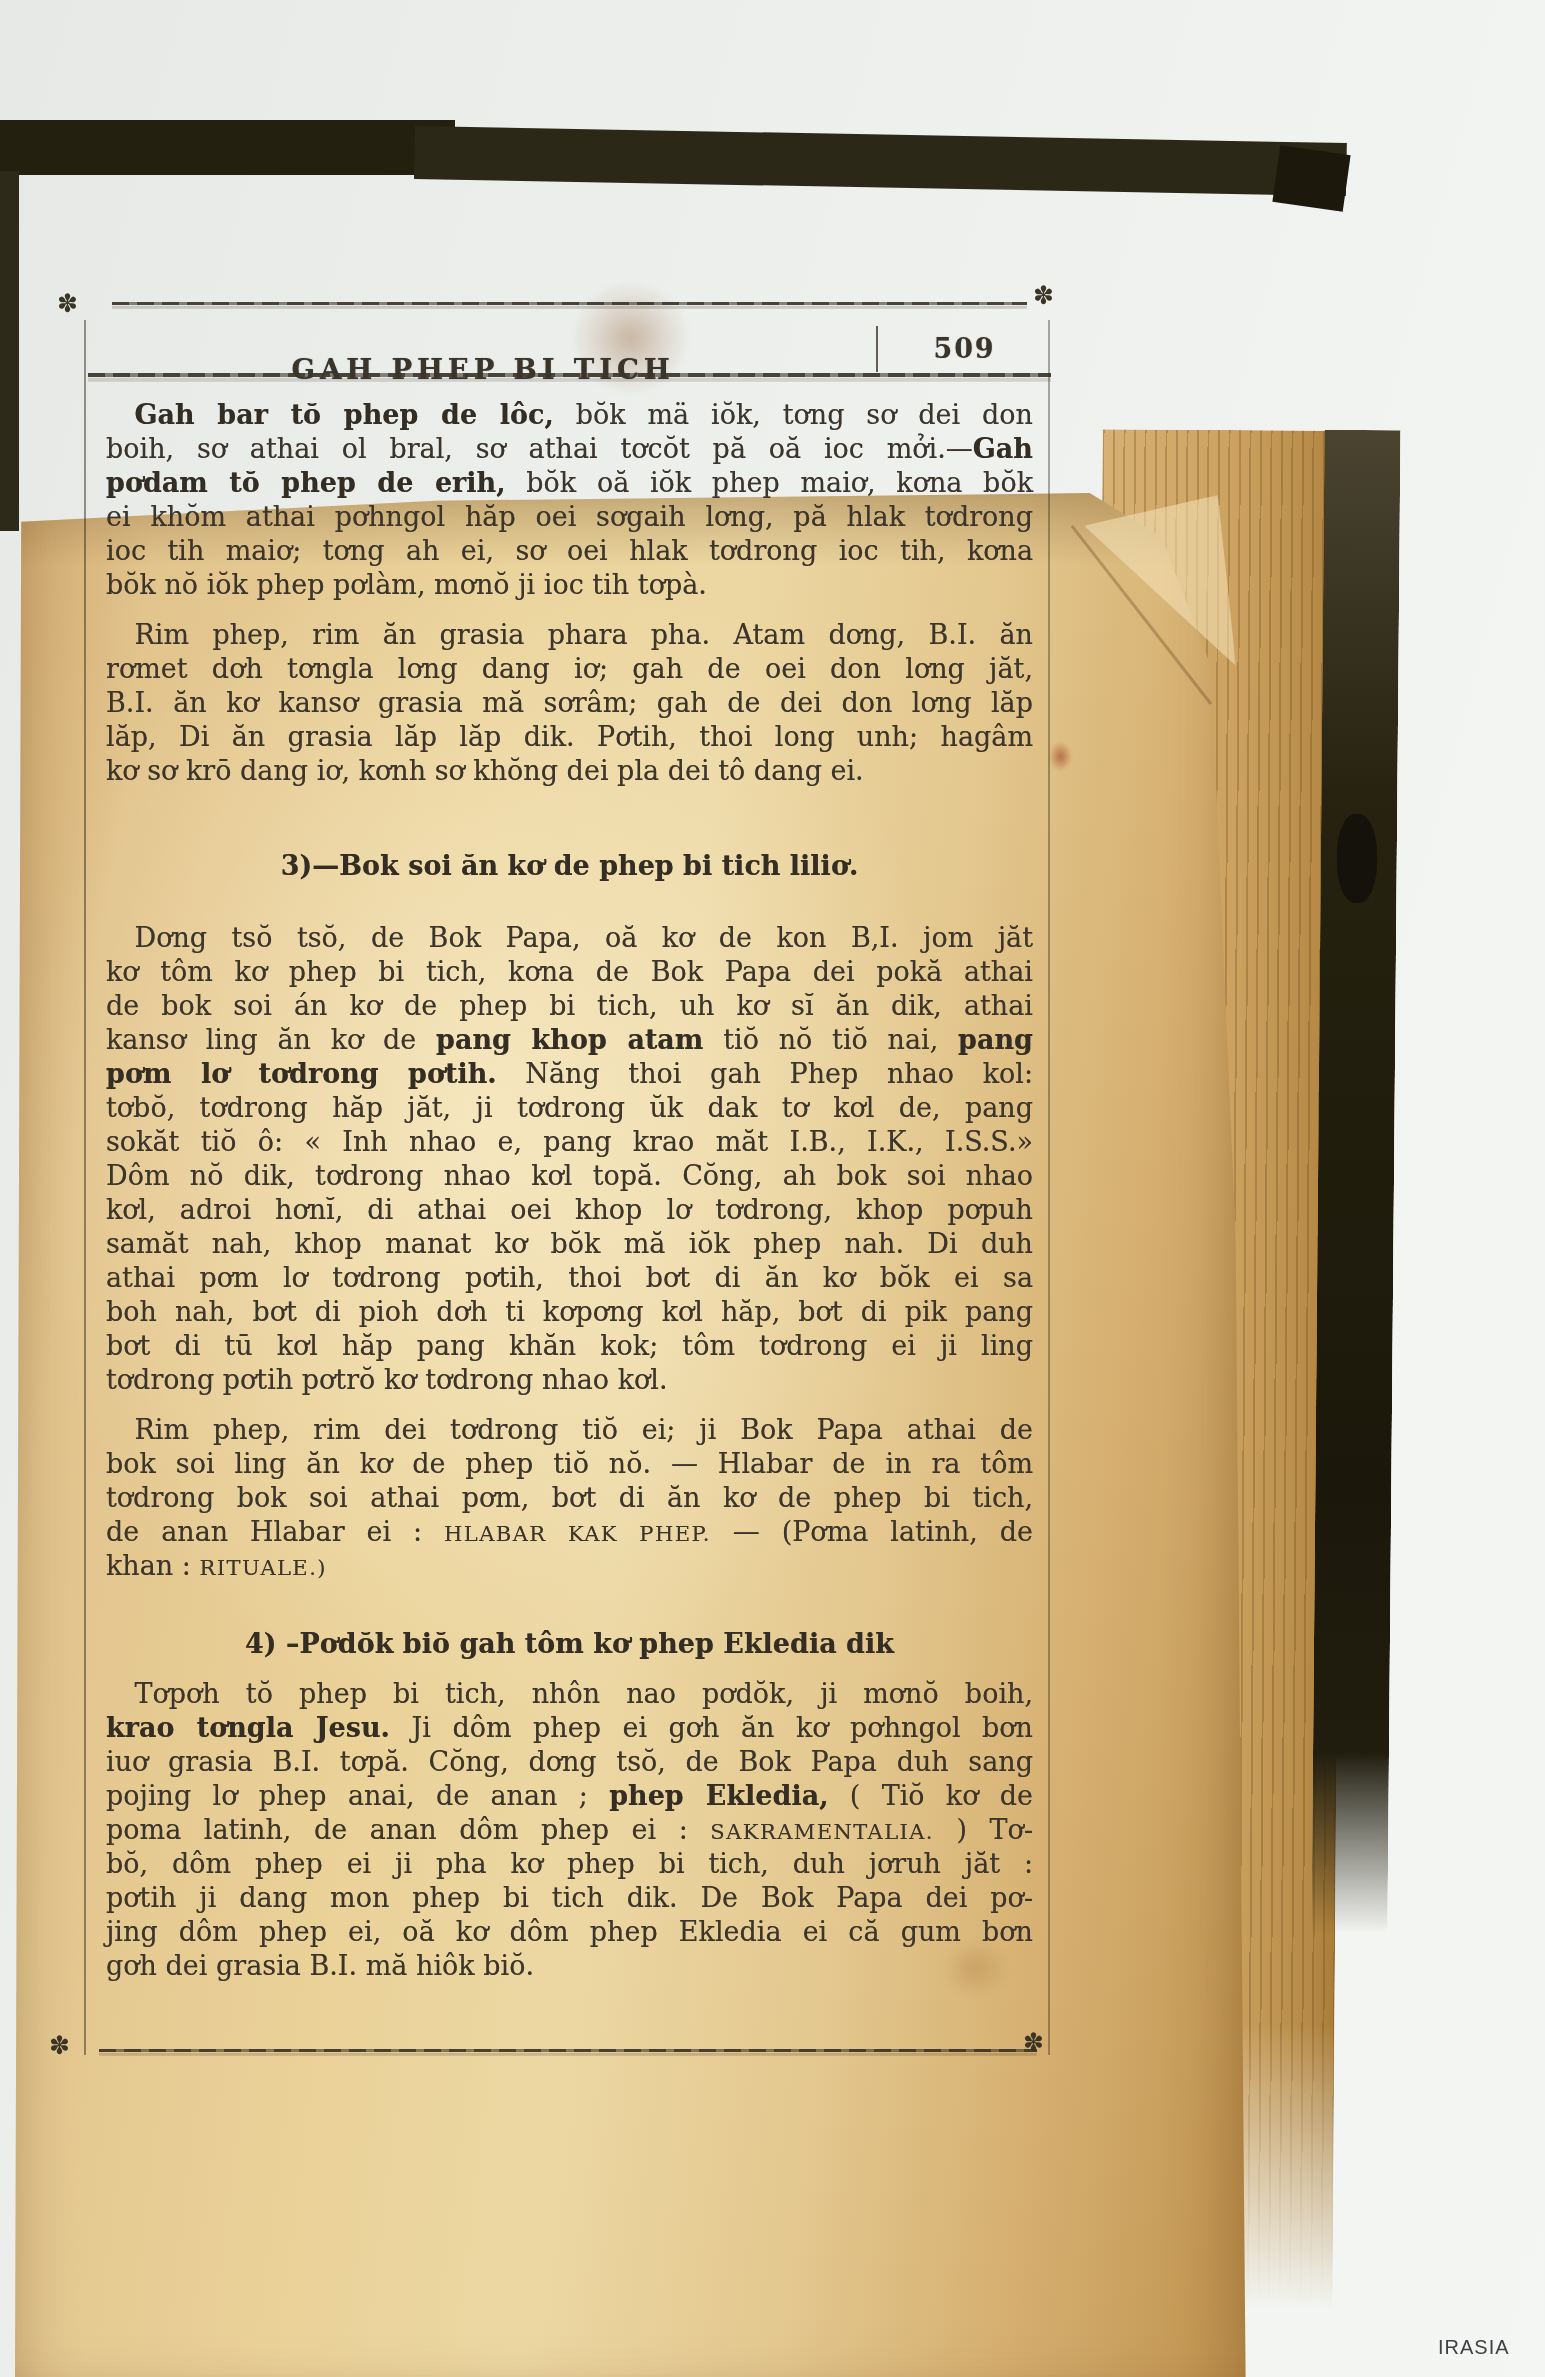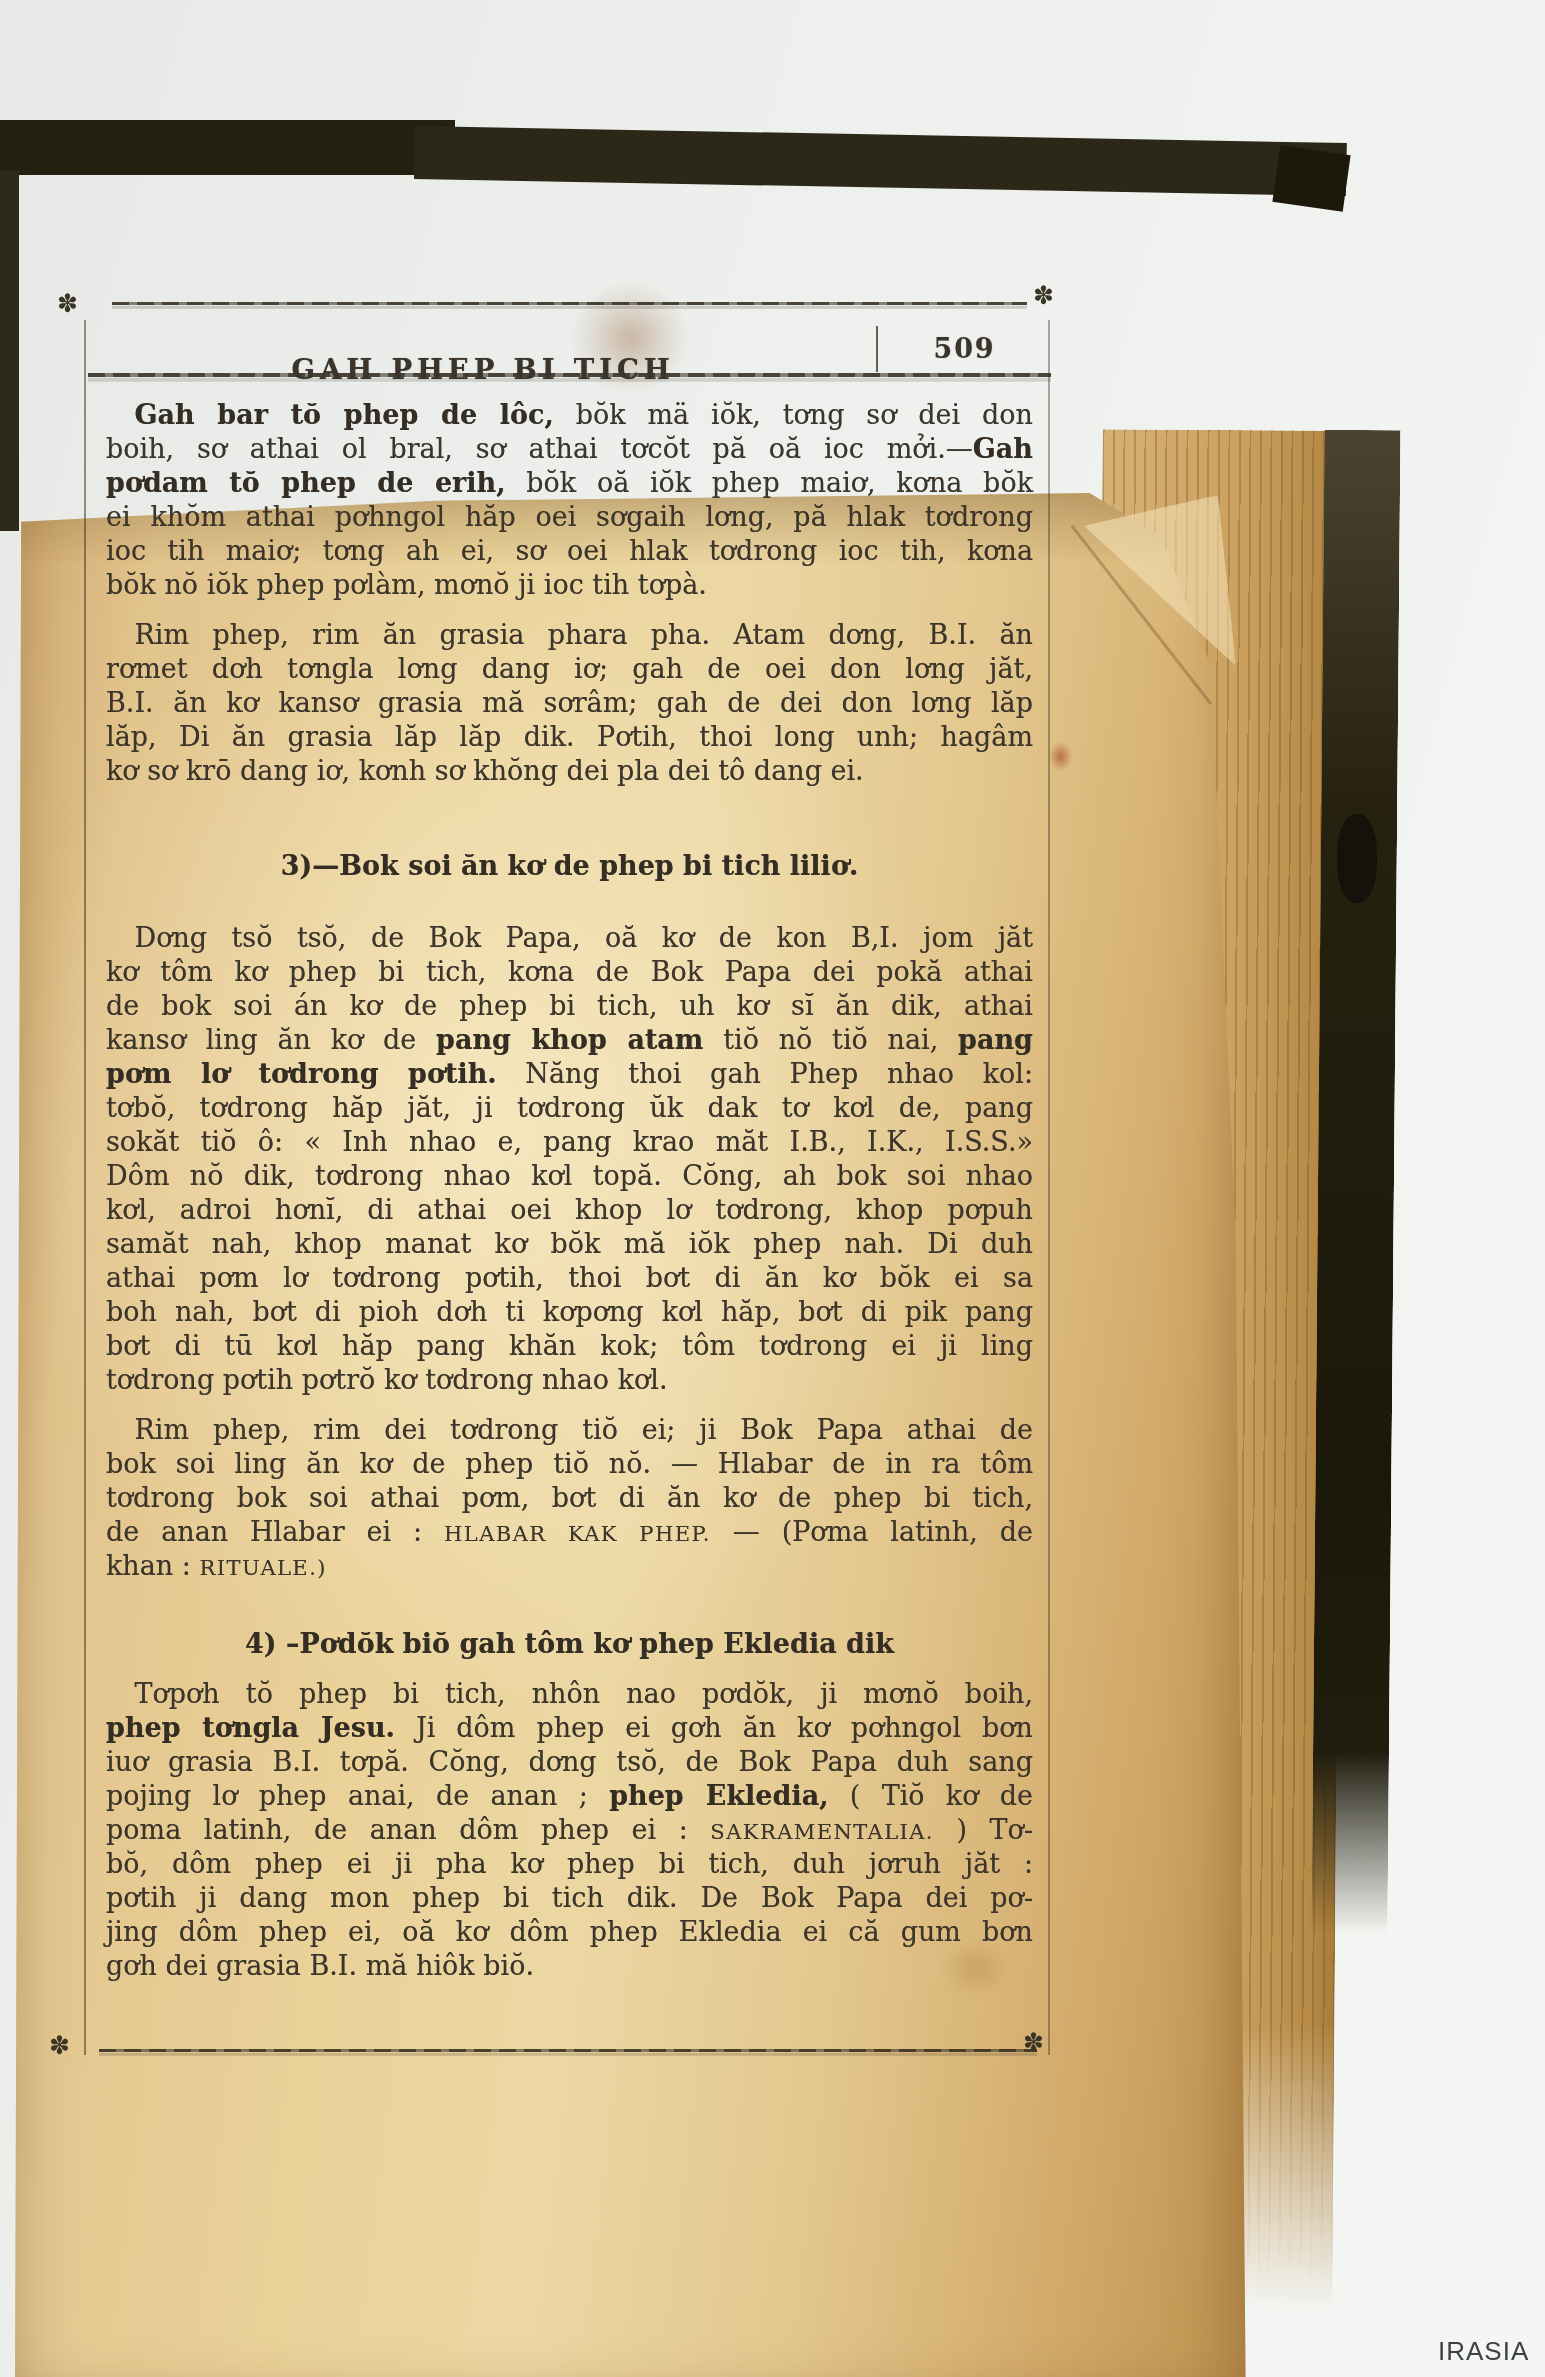--- a/index.html
+++ b/index.html
@@ -72,21 +72,21 @@
   .para{margin:16px;}
   .line{height:34px;text-align:justify;text-align-last:justify;}
   .line.first{text-indent:28.5px;}
   .line.last{text-align-last:left;}
   .b{font-weight:700;color:#332d23;}
   .sc{font-size:0.78em;letter-spacing:1.4px;}
   .heading{margin:61px 0 38px;text-align:center;font-weight:700;color:#332d23;height:34px;line-height:34px;}
   .heading.compact{margin:44px 0 12px;}
   
   .watermark{left:1438px;top:2336px;font-family:"Liberation Sans","DejaVu Sans",sans-serif;
-        font-size:26px;color:#3f4244;letter-spacing:1px;}
+        font-size:20px;color:#3f4244;letter-spacing:1px;}
 </style>
 </head>
 <body>
 
 <div id="scene">
 
   <div class="abs cover-a"></div>
   <div class="abs cover-b"></div>
   <div class="abs cover-c"></div>
   <div class="abs cover-left"></div>
@@ -153,21 +153,21 @@
       <div class="para">
         <div class="line first"><span>Rim phep, rim dei tơdrong tiŏ ei; ji Bok Papa athai de</span></div>
         <div class="line"><span>bok soi ling ăn kơ de phep tiŏ nŏ. — Hlabar de in ra tôm</span></div>
         <div class="line"><span>tơdrong bok soi athai pơm, bơt di ăn kơ de phep bi tich,</span></div>
         <div class="line"><span>de anan Hlabar ei : </span><span class="sc">HLABAR KAK PHEP.</span><span> — (Pơma latinh, de</span></div>
         <div class="line last"><span>khan : </span><span class="sc">RITUALE.)</span></div>
       </div>
       <div class="heading compact">4) –Pơdŏk biŏ gah tôm kơ phep Ekledia dik</div>
       <div class="para">
         <div class="line first"><span>Tơpơh tŏ phep bi tich, nhôn nao pơdŏk, ji mơnŏ boih,</span></div>
-        <div class="line"><span class="b">phep tơngla Jesu.</span><span> Ji dôm phep ei gơh ăn kơ pơhngol bơn</span></div>
+        <div class="line"><span class="b">krao tơngla Jesu.</span><span> Ji dôm phep ei gơh ăn kơ pơhngol bơn</span></div>
         <div class="line"><span>iuơ grasia B.I. tơpă. Cŏng, dơng tsŏ, de Bok Papa duh sang</span></div>
         <div class="line"><span>pojing lơ phep anai, de anan ; </span><span class="b">phep Ekledia,</span><span> ( Tiŏ kơ de</span></div>
         <div class="line"><span>poma latinh, de anan dôm phep ei : </span><span class="sc">SAKRAMENTALIA.</span><span> ) Tơ-</span></div>
         <div class="line"><span>bŏ, dôm phep ei ji pha kơ phep bi tich, duh jơruh jăt :</span></div>
         <div class="line"><span>pơtih ji dang mon phep bi tich dik. De Bok Papa dei pơ-</span></div>
         <div class="line"><span>jing dôm phep ei, oă kơ dôm phep Ekledia ei că gum bơn</span></div>
         <div class="line last"><span>gơh dei grasia B.I. mă hiôk biŏ.</span></div>
       </div>
     </div>
 

